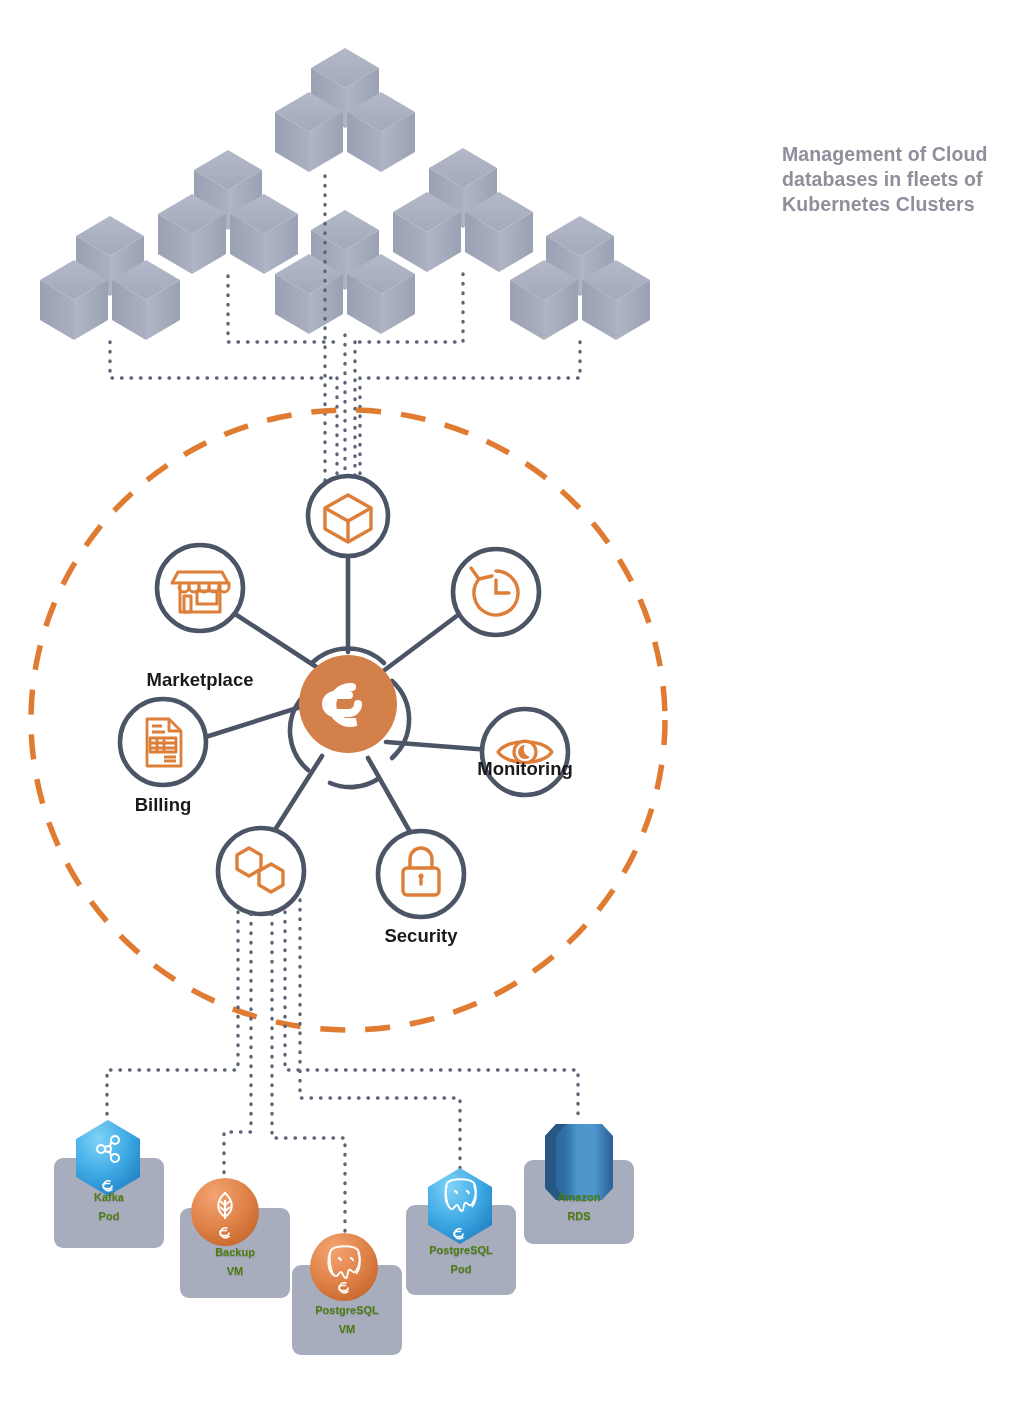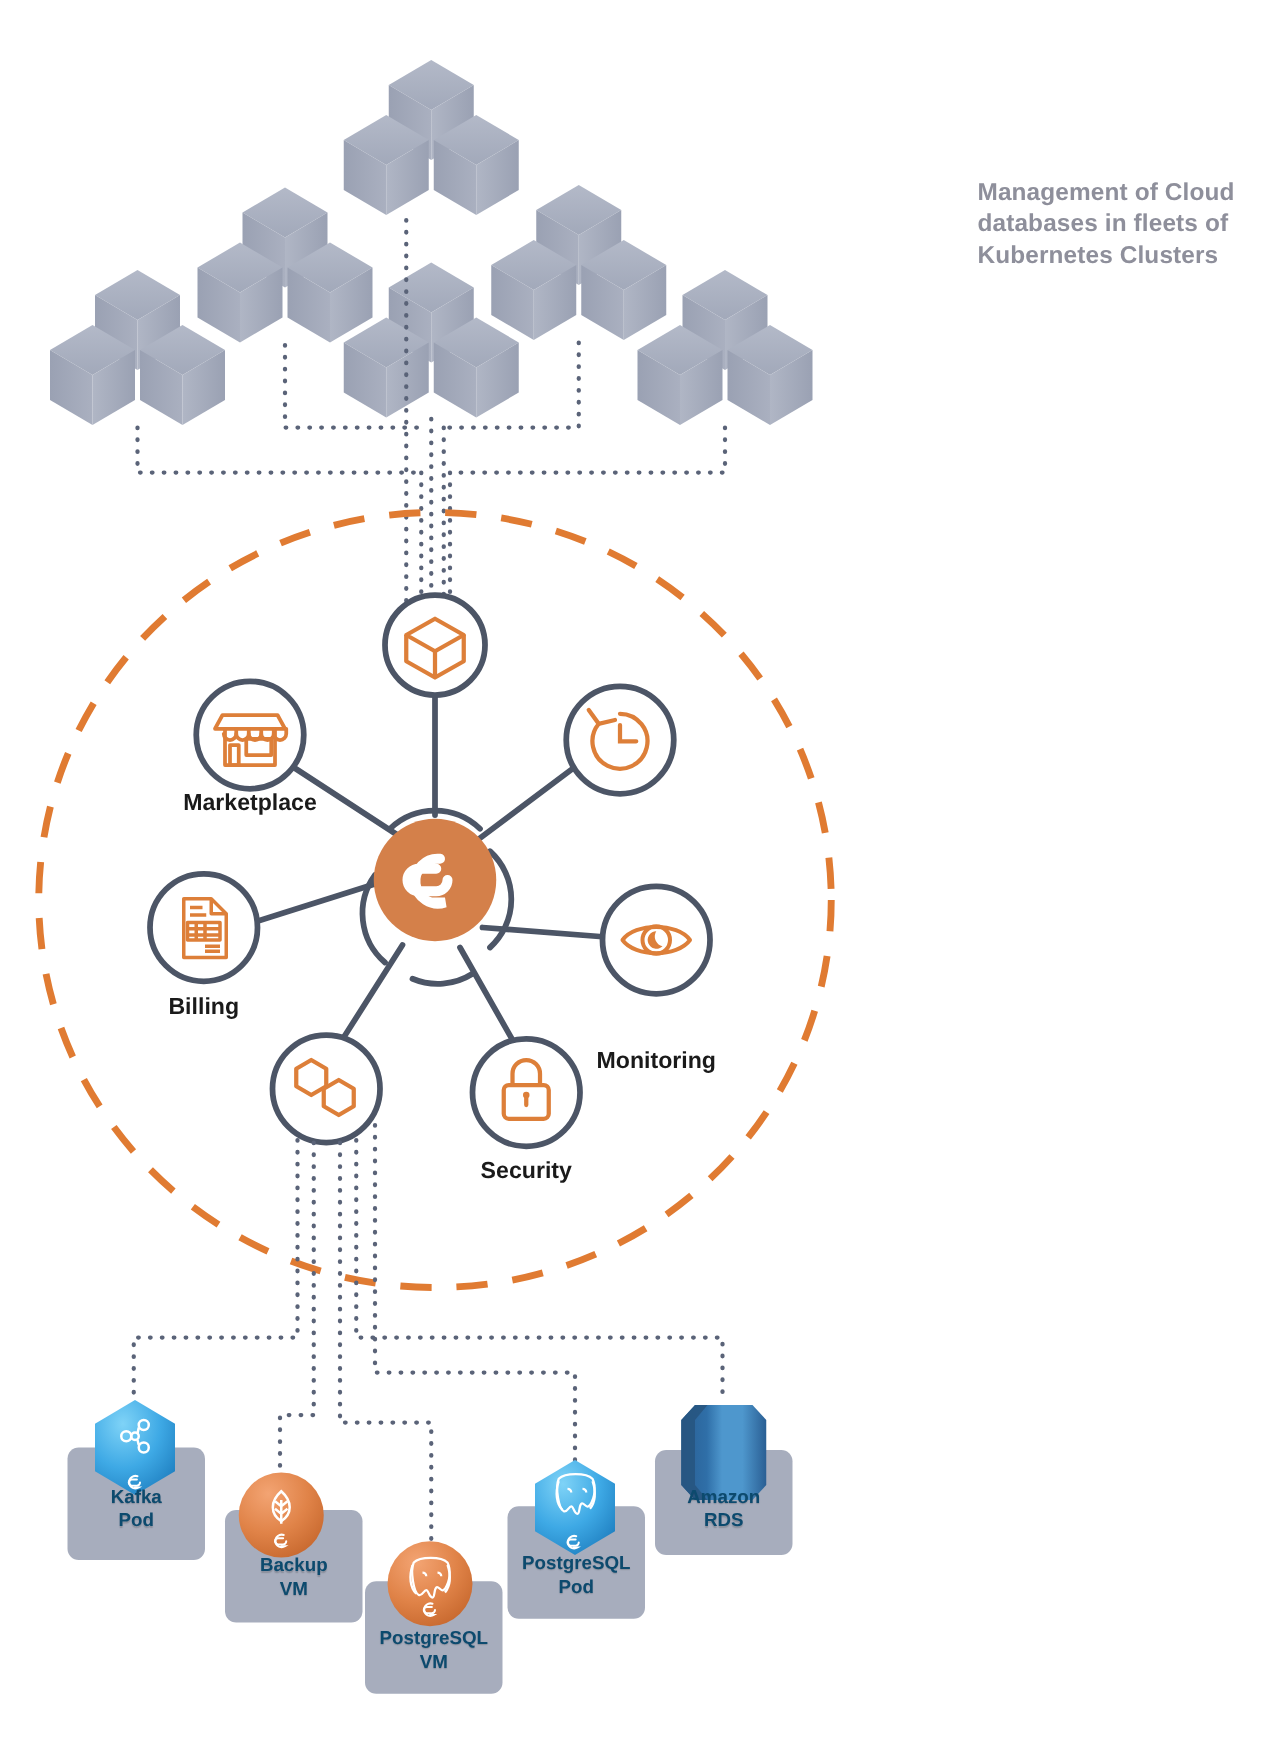--- a/index.html
+++ b/index.html
@@ -9,21 +9,21 @@
   svg.layer{position:absolute;left:0;top:0;width:1014px;height:1403px;overflow:visible;}
 
   .side-label{position:absolute;font-weight:bold;font-size:19.5px;line-height:25px;
               letter-spacing:.1px;margin-left:31px;}
   .side-label.gray{color:#8e8f9b;}
   .side-label.orange{color:#e07b32;}
 
   .node-label{position:absolute;color:#1a1a1a;font-size:18.5px;font-weight:600;
               line-height:23px;text-align:center;white-space:pre-line;}
 
-  .card-label{position:absolute;color:#0c4a6e;font-size:15px;font-weight:bold;
+  .card-label{position:absolute;color:#4d7c0f;font-size:11px;font-weight:bold;
               line-height:19px;text-align:center;white-space:pre-line;
               text-shadow:0 1px 1px rgba(0,0,0,.18);}
 </style>
 </head>
 <body>
 
 <div id="stage">
 
   <svg class="layer" viewBox="0 0 1014 1403">
     <defs>
@@ -252,26 +252,26 @@
         <polygon points="545,1136 556,1124 602,1124 613,1136 613,1188 602,1200 556,1200 545,1188" fill="url(#rdsG)"></polygon>
         <polygon points="545,1136 556,1124 566,1124 556,1136 556,1188 566,1200 556,1200 545,1188" fill="#27557f" opacity=".85"></polygon>
       </g>
     </g>
   </svg>
 
   <div class="side-label gray" style="left:751px;top:142px;width:245px;">Management of Cloud databases in fleets of Kubernetes Clusters</div>
 
 
 
-  <div class="node-label" style="left:120px;top:630px;width:160px;">Marketplace</div>
+  <div class="node-label" style="left:120px;top:668px;width:160px;">Marketplace</div>
 
 
   <div class="node-label" style="left:93px;top:793px;width:140px;">Billing</div>
 
-  <div class="node-label" style="left:445px;top:836px;width:160px;text-align:center;">Monitoring</div>
+  <div class="node-label" style="left:445px;top:757px;width:160px;text-align:center;">Monitoring</div>
 
   <div class="node-label" style="left:341px;top:924px;width:160px;">Security</div>
 
   <div class="card-label" style="left:54px;top:1188px;width:110px;">Kafka
 Pod</div>
 
   <div class="card-label" style="left:180px;top:1243px;width:110px;">Backup
 VM</div>
 
   <div class="card-label" style="left:290px;top:1301px;width:114px;">PostgreSQL

